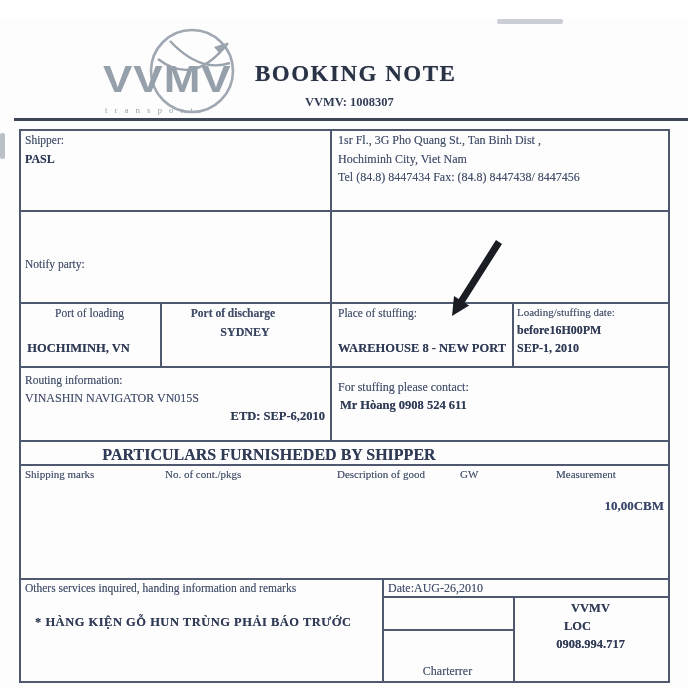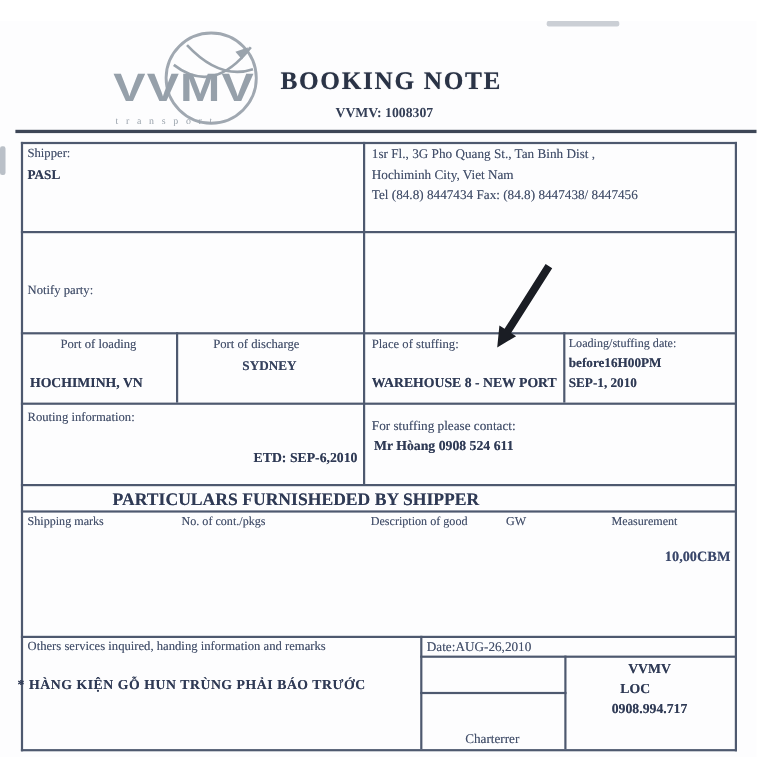--- a/index.html
+++ b/index.html
@@ -66,43 +66,44 @@
   <div class="t" style="left:25px;top:115px;">Shipper:</div>
   <div class="t b" style="left:25px;top:133px;font-size:12px;">PASL</div>
   <div class="t" style="left:338px;top:114px;font-size:12px;">1sr Fl., 3G Pho Quang St., Tan Binh Dist ,</div>
   <div class="t" style="left:338px;top:133px;font-size:12px;">Hochiminh City, Viet Nam</div>
   <div class="t" style="left:338px;top:151px;font-size:12px;">Tel  (84.8) 8447434 Fax: (84.8) 8447438/ 8447456</div>
 
   <div class="t" style="left:25px;top:239px;">Notify party:</div>
 
   <div class="t ctr" style="left:19px;top:288px;width:141px;">Port of loading</div>
   <div class="t b ctr" style="left:19px;top:322px;width:119px;">HOCHIMINH, VN</div>
-  <div class="t ctr" style="left:160px;top:288px;width:146px;">Port of discharge</div>
+  <div class="t ctr" style="left:160px;top:288px;width:146px;font-weight:bold;">Port of discharge</div>
   <div class="t ctr" style="left:160px;top:306px;width:170px;font-weight:600;font-size:12px;color:#36425e;">SYDNEY</div>
   <div class="t" style="left:338px;top:288px;">Place of stuffing:</div>
   <div class="t b" style="left:338px;top:322px;">WAREHOUSE 8 - NEW PORT</div>
   <div class="t" style="left:517px;top:287px;font-size:11px;">Loading/stuffing date:</div>
   <div class="t b" style="left:517px;top:304px;font-size:12px;">before16H00PM</div>
   <div class="t b" style="left:517px;top:322px;font-size:12px;">SEP-1, 2010</div>
 
   <div class="t" style="left:25px;top:355px;">Routing information:</div>
+  <div class="t" style="left:25px;top:372px;font-size:12px;">VINASHIN NAVIGATOR VN015S</div>
   <div class="t b rt" style="left:19px;top:390px;width:306px;">ETD: SEP-6,2010</div>
   <div class="t" style="left:338px;top:361px;font-size:12px;">For stuffing please contact:</div>
   <div class="t b" style="left:340px;top:379px;">Mr Hòang 0908 524 611</div>
 
   <div class="t b ctr" style="left:19px;top:427px;width:500px;font-size:16px;">PARTICULARS FURNISHEDED BY SHIPPER</div>
   <div class="t" style="left:25px;top:449px;font-size:11px;">Shipping marks</div>
   <div class="t" style="left:165px;top:449px;font-size:11px;">No. of cont./pkgs</div>
   <div class="t" style="left:337px;top:449px;font-size:11px;">Description of good</div>
   <div class="t" style="left:460px;top:449px;font-size:11px;">GW</div>
   <div class="t" style="left:556px;top:449px;font-size:11px;">Measurement</div>
   <div class="t rt" style="left:500px;top:479px;width:164px;font-size:13px;font-weight:600;color:#39466a;">10,00CBM</div>
 
   <div class="t" style="left:25px;top:563px;">Others services inquired, handing information and remarks</div>
-  <div class="t b" style="left:16px;top:596px;letter-spacing:.5px;">* HÀNG KIỆN GỖ HUN TRÙNG PHẢI BÁO TRƯỚC</div>
+  <div class="t b" style="left:35px;top:596px;letter-spacing:.5px;">* HÀNG KIỆN GỖ HUN TRÙNG PHẢI BÁO TRƯỚC</div>
 
   <div class="t" style="left:388px;top:562px;font-size:12px;">Date:AUG-26,2010</div>
   <div class="t ctr" style="left:382px;top:645px;width:131px;font-size:12px;">Charterrer</div>
   <div class="t b ctr" style="left:513px;top:582px;width:155px;">VVMV</div>
   <div class="t b ctr" style="left:500px;top:600px;width:155px;">LOC</div>
   <div class="t b ctr" style="left:513px;top:618px;width:155px;">0908.994.717</div>
 
   <svg style="position:absolute;left:440px;top:215px;" width="70" height="90" viewBox="0 0 70 90">
     <polygon points="56,6.1 62,9.9 24.6,68.7 29.2,71.6 12,82 14,62 18.7,64.9" fill="#1a1d24"></polygon>
   </svg>

